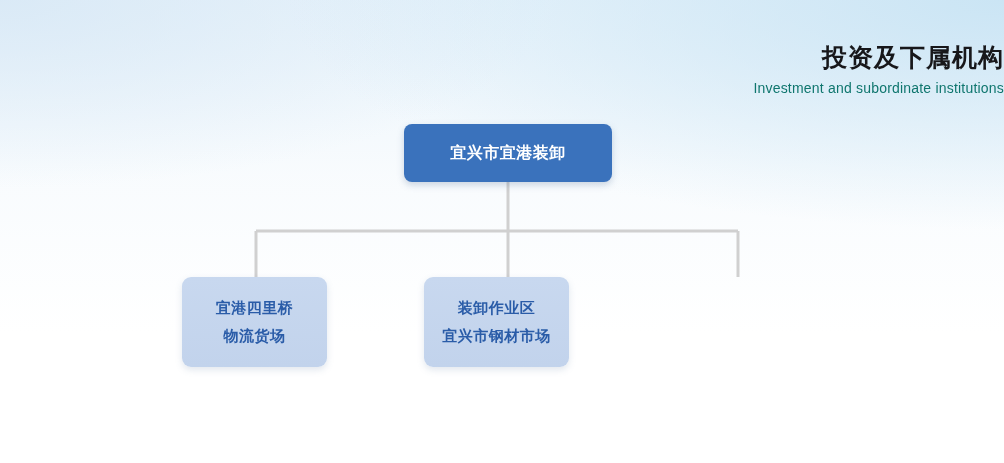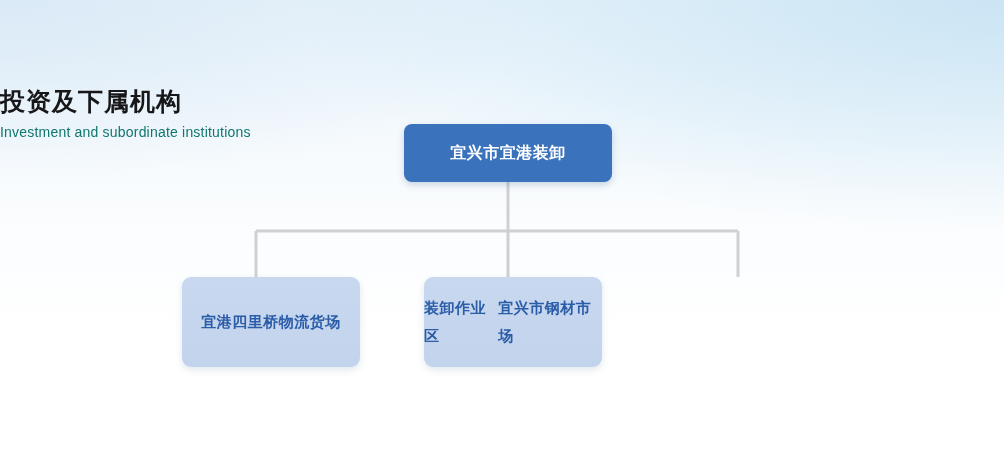--- a/index.html
+++ b/index.html
@@ -33,22 +33,21 @@
       linear-gradient(180deg, rgba(226,240,250,0.75) 0%, rgba(240,247,252,0.45) 38%, rgba(255,255,255,1) 72%);
     pointer-events: none;
   }
 
   
   .header {
     position: absolute;
     left: 0;
     top: 42px;
     width: 1004px;
-    text-align: left;
-    margin-top: 44px;
+    text-align: right;
   }
 
   .title {
     font-size: 25px;
     font-weight: bold;
     color: #17171a;
     letter-spacing: 1px;
     line-height: 1.25;
     white-space: nowrap;
   }
@@ -71,20 +70,21 @@
     width: 1004px;
     height: 463px;
     pointer-events: none;
   }
 
   
   .node {
     position: absolute;
     box-sizing: border-box;
     display: flex;
+    flex-direction: column;
     align-items: center;
     justify-content: center;
   }
 
   .node-root {
     left: 404px;
     top: 124px;
     width: 208px;
     height: 58px;
     background: #3a72bc;
@@ -95,21 +95,21 @@
   .node-root .node-line {
     color: #ffffff;
     font-size: 16px;
     font-weight: bold;
     line-height: 1.45;
     letter-spacing: 0.5px;
   }
 
   .node-child {
     top: 277px;
-    width: 178px;
+    width: 145px;
     height: 90px;
     background: linear-gradient(180deg, #c8d8ef 0%, #c2d3ec 100%);
     border-radius: 9px;
     box-shadow: 0 3px 7px rgba(110, 135, 170, 0.20);
   }
 
   .node-child .node-line {
     color: #2a5ca8;
     font-size: 15px;
     font-weight: bold;

